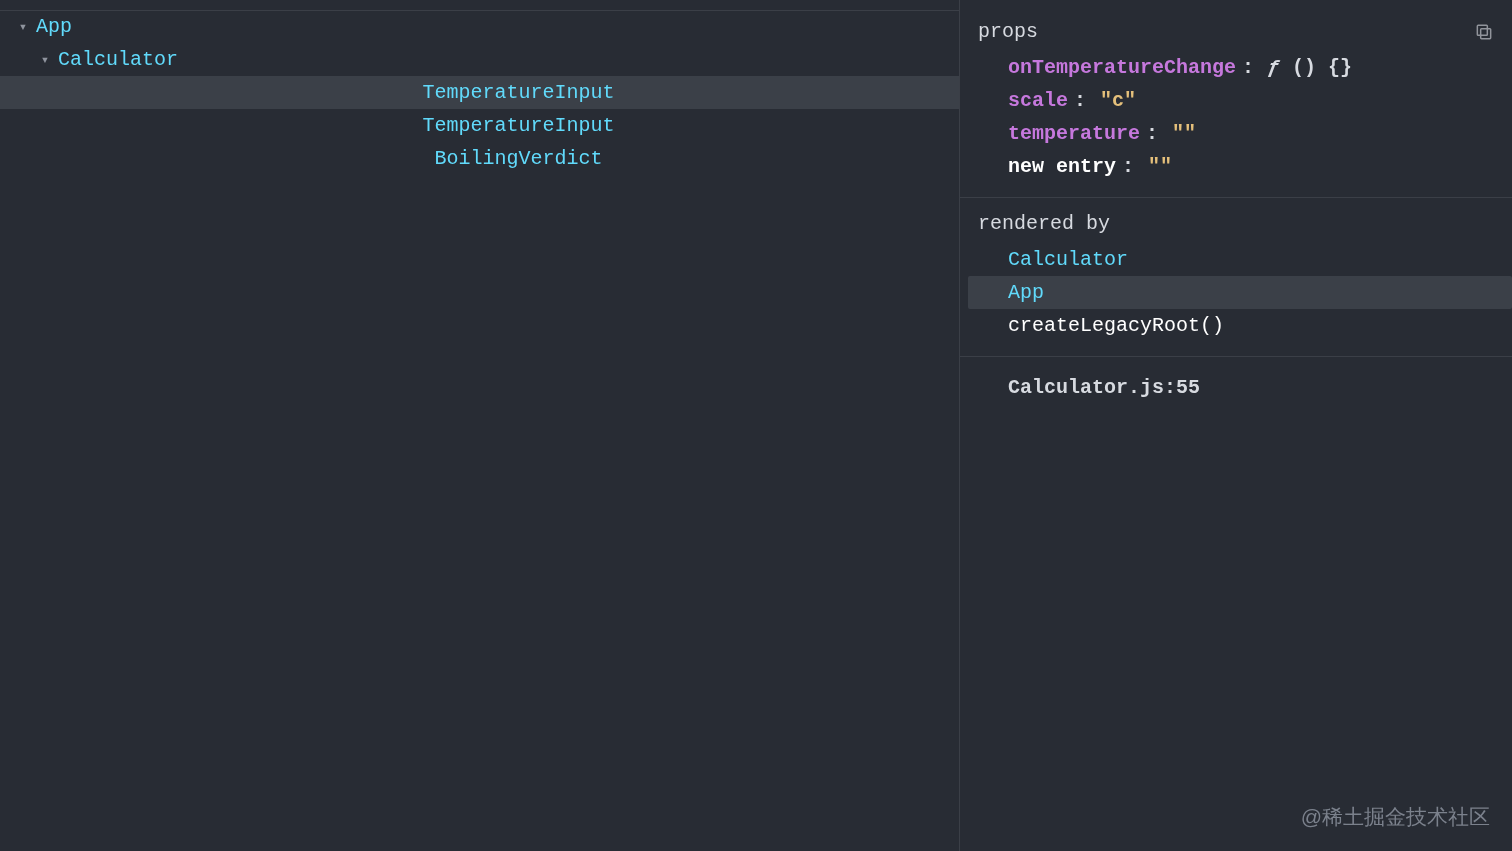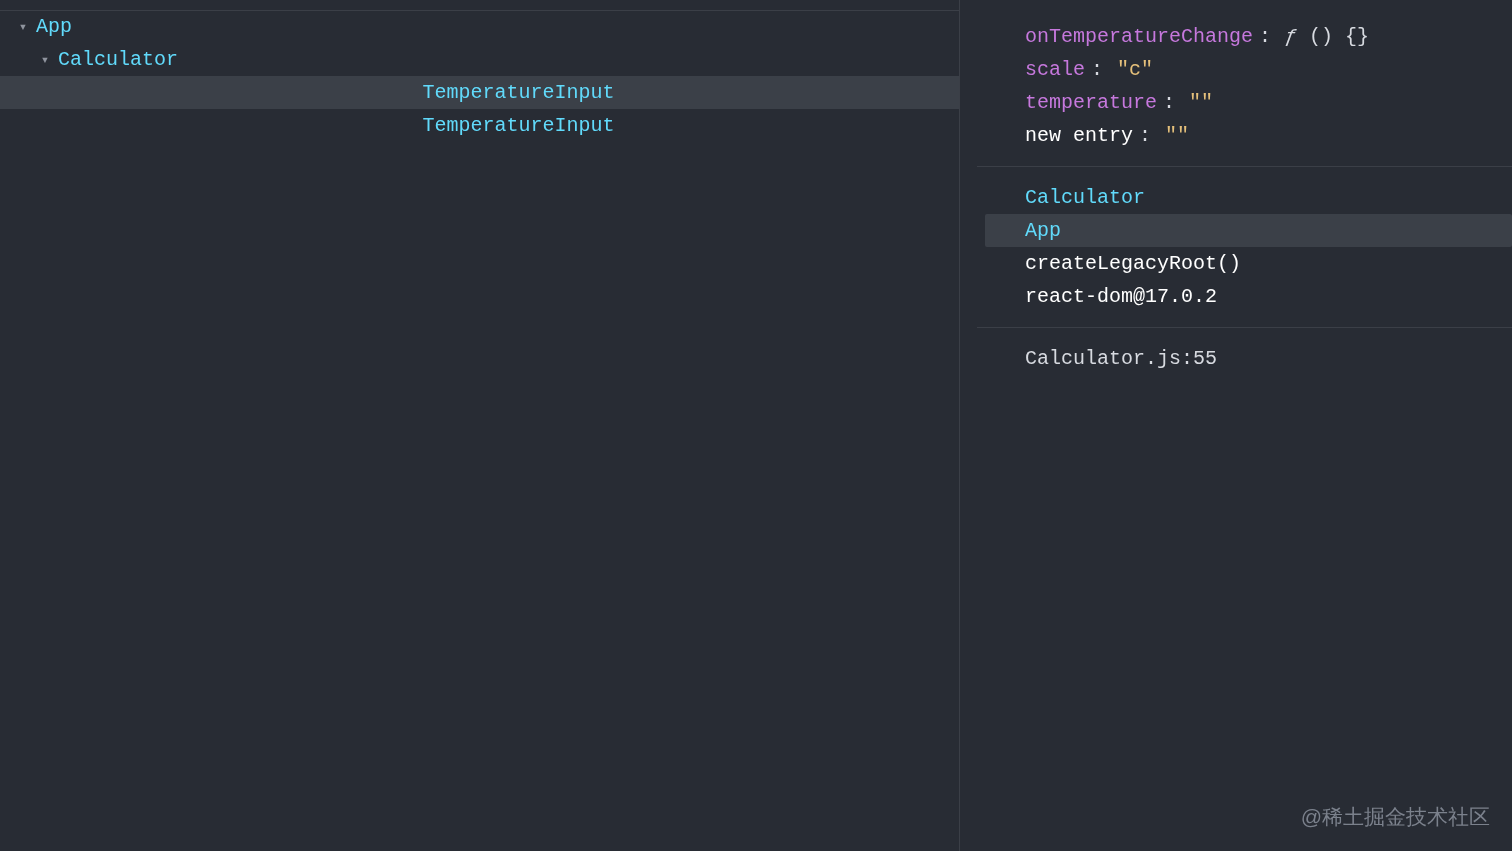--- a/index.html
+++ b/index.html
@@ -13,21 +13,20 @@
       background: #282c34;
       font-family: 'SFMono-Regular', Consolas, 'Liberation Mono', Menlo, monospace;
       font-size: 20px;
       color: #d7dae0;
       overflow: hidden;
       position: relative;
     }
     .layout {
       display: flex;
       height: 100%;
-      gap: 17px;
     }
     .tree-panel {
       width: 960px;
       border-right: 1px solid #3b3f47;
       padding-top: 10px;
       position: relative;
     }
     .tree-panel::before {
       content: "";
       position: absolute;
@@ -98,20 +97,21 @@
     }
     .copy-icon svg {
       width: 20px;
       height: 20px;
       fill: none;
       stroke: #d7dae0;
       stroke-width: 1.8;
     }
     .section-body {
       padding-left: 48px;
+      font-weight: bold;
     }
     .prop-row {
       height: 33px;
       display: flex;
       align-items: center;
       gap: 6px;
     }
     .prop-key {
       color: #c678dd;
     }
@@ -172,67 +172,79 @@
     <div class="tree-row depth-1">
       <span class="caret caret-open"></span>
       <span class="comp-name">Calculator</span>
     </div>
     <div class="tree-row depth-2 selected">
       <span class="comp-name">TemperatureInput</span>
     </div>
     <div class="tree-row depth-2">
       <span class="comp-name">TemperatureInput</span>
     </div>
+    <div class="tree-row depth-2">
+      <span class="comp-name">BoilingVerdict</span>
+    </div>
   </div>
 
   <div class="inspector-panel">
+
+    <div class="section">
+      <div class="section-header">
+        <span class="section-title">props</span>
+        <span class="copy-icon">
+          <svg viewBox="0 0 24 24">
+              <rect x="8" y="8" width="12" height="12" rx="1"></rect>
+              <rect x="4" y="4" width="12" height="12" rx="1"></rect>
+            </svg>
+        </span>
+      </div>
+      <div class="section-body">
+        <div class="prop-row">
+          <span class="prop-key">onTemperatureChange</span>
+            <span class="colon">:</span>
+          <span class="func-val"><span class="func-f">ƒ</span> () {}</span>
+        </div>
+        <div class="prop-row">
+          <span class="prop-key">scale</span>
+            <span class="colon">:</span>
+          <span class="string-val">"c"</span>
+        </div>
+        <div class="prop-row">
+          <span class="prop-key">temperature</span>
+            <span class="colon">:</span>
+          <span class="string-val">""</span>
+        </div>
+        <div class="prop-row">
+          <span class="prop-key dim">new entry</span>
+            <span class="colon">:</span>
+          <span class="string-val">""</span>
+        </div>
+      </div>
+    </div>
+
+    <div class="section">
+      <div class="section-header">
+        <span class="section-title">rendered by</span>
+      </div>
+      <div class="rendered-row link">
+        <span>Calculator</span>
+      </div>
+      <div class="rendered-row link highlighted">
+        <span>App</span>
+      </div>
+      <div class="rendered-row plain">
+        <span>createLegacyRoot()</span>
+      </div>
+    </div>
 
     <div class="section">
       <div class="section-body">
         <div class="prop-row">
-          <span class="prop-key">onTemperatureChange</span>
-            <span class="colon">:</span>
-          <span class="func-val"><span class="func-f">ƒ</span> () {}</span>
-        </div>
-        <div class="prop-row">
-          <span class="prop-key">scale</span>
-            <span class="colon">:</span>
-          <span class="string-val">"c"</span>
-        </div>
-        <div class="prop-row">
-          <span class="prop-key">temperature</span>
-            <span class="colon">:</span>
-          <span class="string-val">""</span>
-        </div>
-        <div class="prop-row">
-          <span class="prop-key dim">new entry</span>
-            <span class="colon">:</span>
-          <span class="string-val">""</span>
-        </div>
-      </div>
-    </div>
-
-    <div class="section">
-      <div class="rendered-row link">
-        <span>Calculator</span>
-      </div>
-      <div class="rendered-row link highlighted">
-        <span>App</span>
-      </div>
-      <div class="rendered-row plain">
-        <span>createLegacyRoot()</span>
-      </div>
-      <div class="rendered-row plain">
-        <span>react-dom@17.0.2</span>
-      </div>
-    </div>
-
-    <div class="section">
-      <div class="section-body">
-        <div class="prop-row">
           <span>Calculator.js:55</span>
         </div>
       </div>
     </div>
 
   </div>
 </div>
 
 <div class="watermark">@稀土掘金技术社区</div>
 

